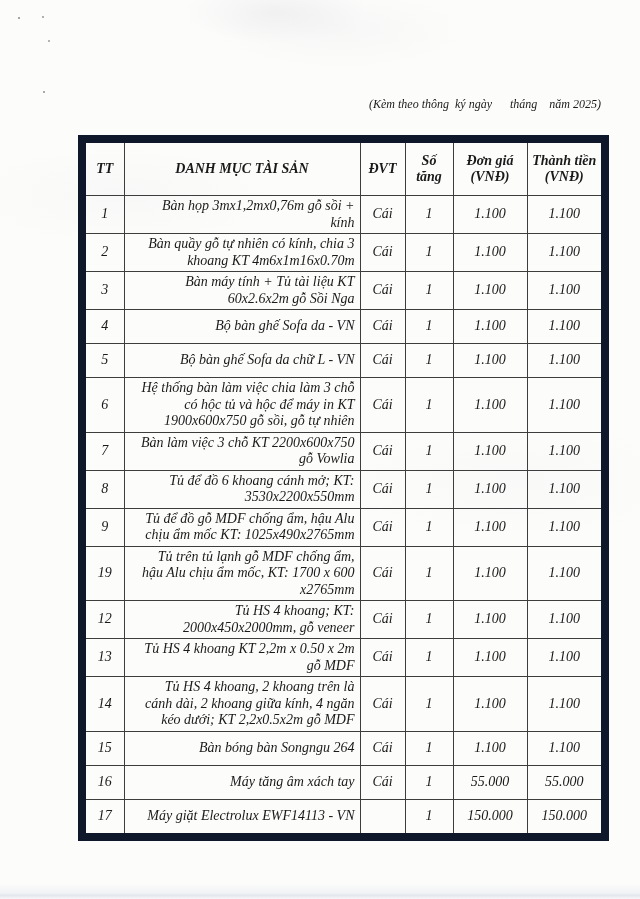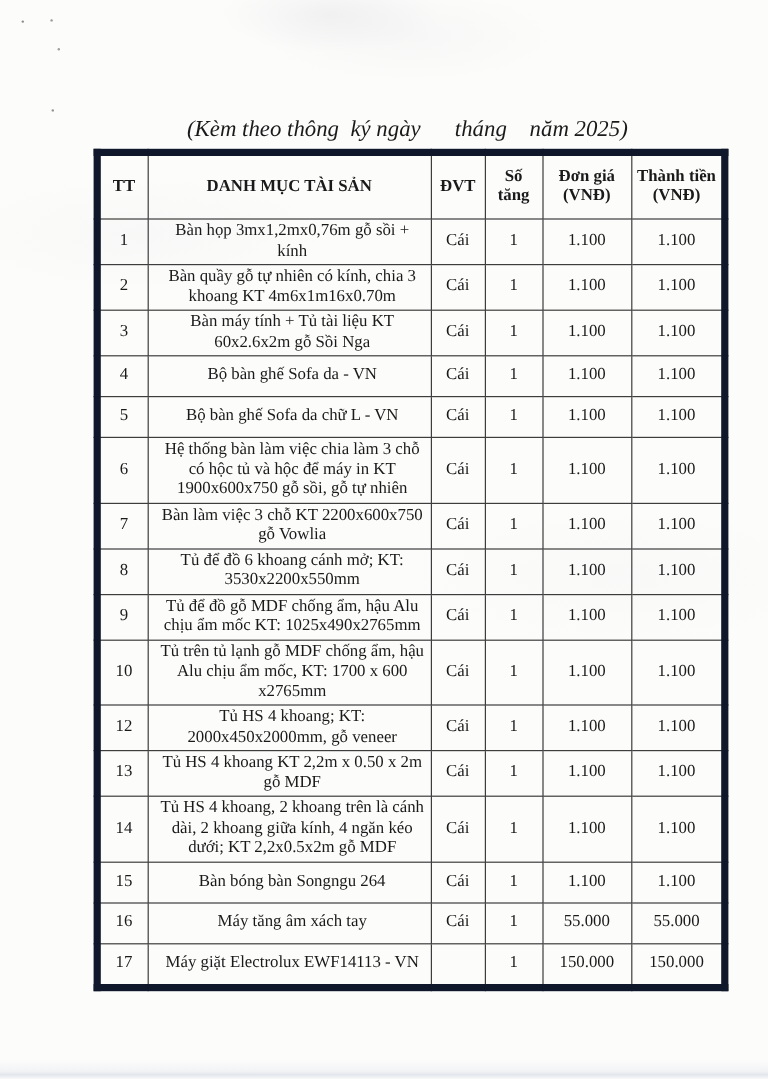--- a/index.html
+++ b/index.html
@@ -32,31 +32,32 @@
 
   .doc-title {
     position: absolute; top: 78px; left: 78px; width: 523px;
     text-align: center;
     font-size: 15px; font-weight: bold;
     letter-spacing: 0.4px;
     white-space: nowrap;
   }
   .doc-subtitle {
     position: absolute; top: 97px; left: 78px; width: 523px;
-    text-align: center;
-    font-size: 19px; font-style: italic;
+    text-align: right;
+    font-size: 12px; font-style: italic;
     white-space: pre;
   }
 
   table.asset-table {
-    position: absolute; top: 124px; left: 78px;
+    position: absolute; top: 135px; left: 78px;
     width: 523px;
     border-collapse: collapse;
     table-layout: fixed;
-    border: 6px solid #0f172a;
+    border: 8px solid #0f172a;
+    font-style: italic;
   }
   .asset-table th, .asset-table td {
     border: 1px solid #3d3d3d;
     vertical-align: middle;
     overflow: hidden;
   }
   .asset-table th {
     font-size: 14px; font-weight: bold;
     text-align: center;
     padding: 3px 2px;
@@ -64,21 +65,21 @@
     line-height: 1.12;
   }
   .asset-table td {
     font-size: 14px;
     line-height: 16.5px;
     padding: 2px 4px;
     height: 29px;
     text-align: center;
   }
   .asset-table td.desc {
-    text-align: center;
+    text-align: right;
     padding-left: 10px;
     padding-right: 5px;
   }
 </style>
 </head>
 <body>
 
 <div class="page">
 
   <div class="specks"></div>
@@ -172,21 +173,21 @@
         </tr>
         <tr>
           <td>9</td>
           <td class="desc">Tủ để đồ gỗ MDF chống ẩm, hậu Alu chịu ẩm mốc KT: 1025x490x2765mm</td>
           <td>Cái</td>
           <td>1</td>
           <td>1.100</td>
           <td>1.100</td>
         </tr>
         <tr>
-          <td>10</td>
+          <td>19</td>
           <td class="desc">Tủ trên tủ lạnh gỗ MDF chống ẩm, hậu Alu chịu ẩm mốc, KT: 1700 x 600 x2765mm</td>
           <td>Cái</td>
           <td>1</td>
           <td>1.100</td>
           <td>1.100</td>
         </tr>
         <tr>
           <td>12</td>
           <td class="desc">Tủ HS 4 khoang; KT: 2000x450x2000mm, gỗ veneer</td>
           <td>Cái</td>

